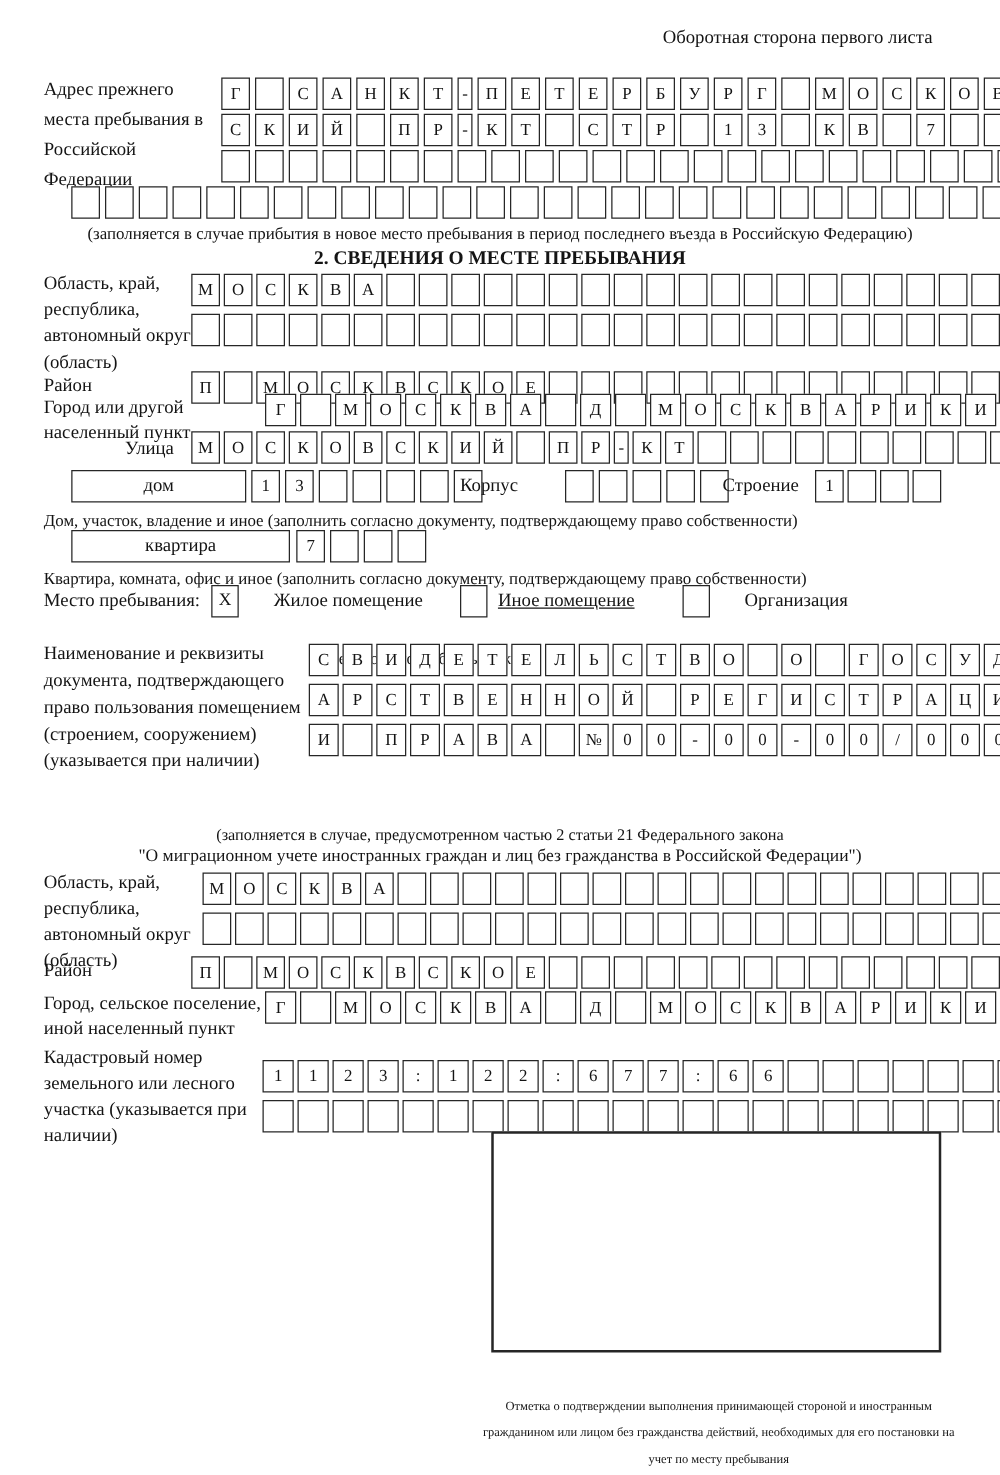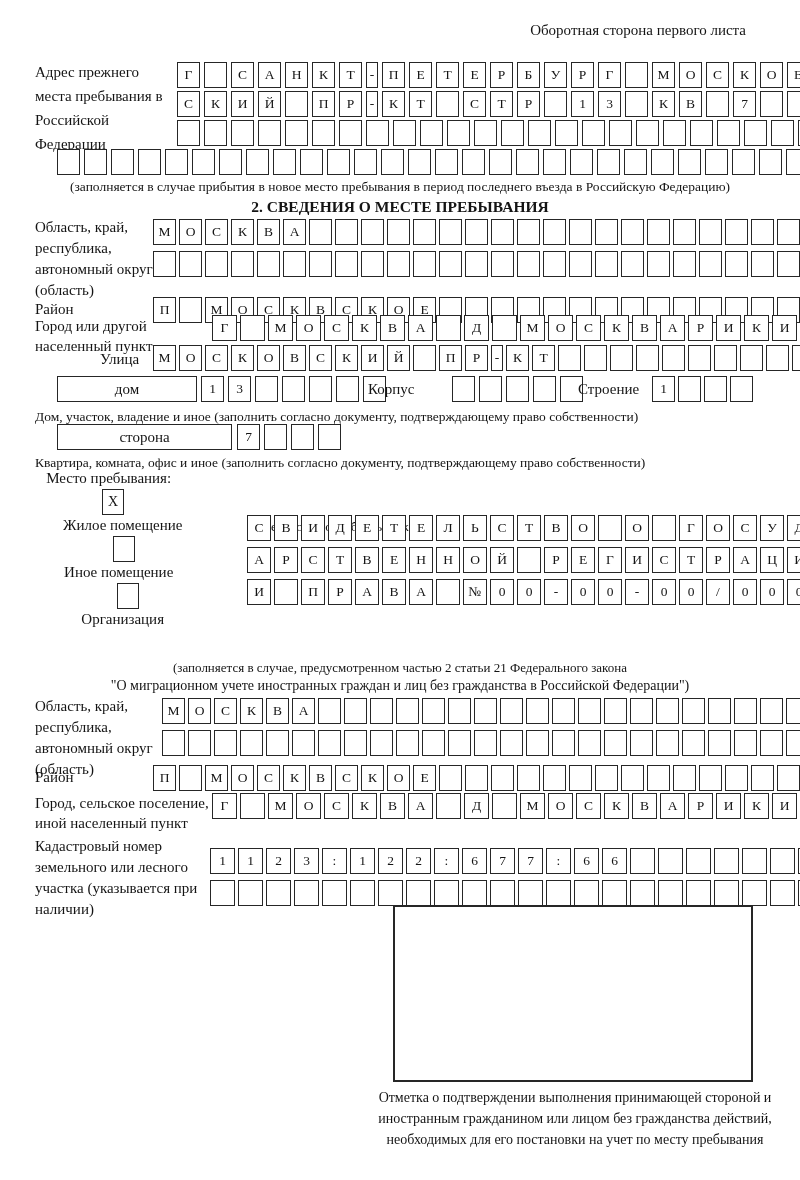--- a/index.html
+++ b/index.html
@@ -305,40 +305,41 @@
     </div>
   <div class="abs lbl" style="left:578px;top:379px;text-align:center;">Строение</div>
   <div class="abs boxes g3" style="left:652px;top:376px;">
       <span class="cell">1</span>
       <span class="cell"></span>
       <span class="cell"></span>
       <span class="cell"></span>
     </div>
   <div class="abs note" style="left:35px;top:408px;">Дом, участок, владение и иное (заполнить согласно документу, подтверждающему право собственности)</div>
 
-  <div class="abs wbox" style="left:57px;top:424px;width:173px;">сторона</div>
+  <div class="abs wbox" style="left:57px;top:424px;width:173px;">квартира</div>
   <div class="abs boxes" style="left:237px;top:424px;">
       <span class="cell">7</span>
       <span class="cell"></span>
       <span class="cell"></span>
       <span class="cell"></span>
     </div>
   <div class="abs note" style="left:35px;top:454px;">Квартира, комната, офис и иное (заполнить согласно документу, подтверждающему право собственности)</div>
 
-  <div class="abs" style="left:35px;top:468px;display:flex;align-items:center;flex-direction:column;">
+  <div class="abs" style="left:35px;top:468px;display:flex;align-items:center;">
     <span class="lbl">Место пребывания:</span>
     <span class="chk" style="margin-left:9px;">X</span>
     <span class="lbl" style="margin-left:28px;">Жилое помещение</span>
     <span class="chk" style="margin-left:30px;"></span>
-    <span class="lbl" style="margin-left:20px;">Иное помещение</span>
+    <span class="lbl" style="margin-left:8px;text-decoration:underline;">Иное помещение</span>
     <span class="chk" style="margin-left:38px;"></span>
     <span class="lbl" style="margin-left:28px;">Организация</span>
   </div>
   <div class="abs note center" style="left:0;top:494px;width:690px;margin-top:24px;">(Необходимо выбрать нужное)</div>
 
+  <div class="abs lbl" style="left:35px;top:513px;width:212px;line-height:21.5px;">Наименование и реквизиты документа, подтверждающего право пользования помещением (строением, сооружением) (указывается при наличии)</div>
   <div class="abs boxes g3 docrow" style="left:247px;top:515px;">
       <span class="cell">С</span>
       <span class="cell">В</span>
       <span class="cell">И</span>
       <span class="cell">Д</span>
       <span class="cell">Е</span>
       <span class="cell">Т</span>
       <span class="cell">Е</span>
       <span class="cell">Л</span>
       <span class="cell">Ь</span>
@@ -559,15 +560,15 @@
       <span class="cell"></span>
       <span class="cell"></span>
       <span class="cell"></span>
       <span class="cell"></span>
       <span class="cell"></span>
       <span class="cell"></span>
       <span class="cell"></span>
     </div>
 
   <div class="abs stamp" style="left:393px;top:905px;width:356px;height:173px;"></div>
-  <div class="abs note center" style="left:376px;top:1087px;width:398px;font-size:14px;line-height:21px;">Отметка о подтверждении выполнения принимающей стороной и иностранным гражданином или лицом без гражданства действий, необходимых для его постановки на учет по месту пребывания</div>
+  <div class="abs note center" style="left:376px;top:1115px;width:398px;font-size:10px;line-height:21px;">Отметка о подтверждении выполнения принимающей стороной и иностранным гражданином или лицом без гражданства действий, необходимых для его постановки на учет по месту пребывания</div>
 
 </div>
 
 </body></html>

